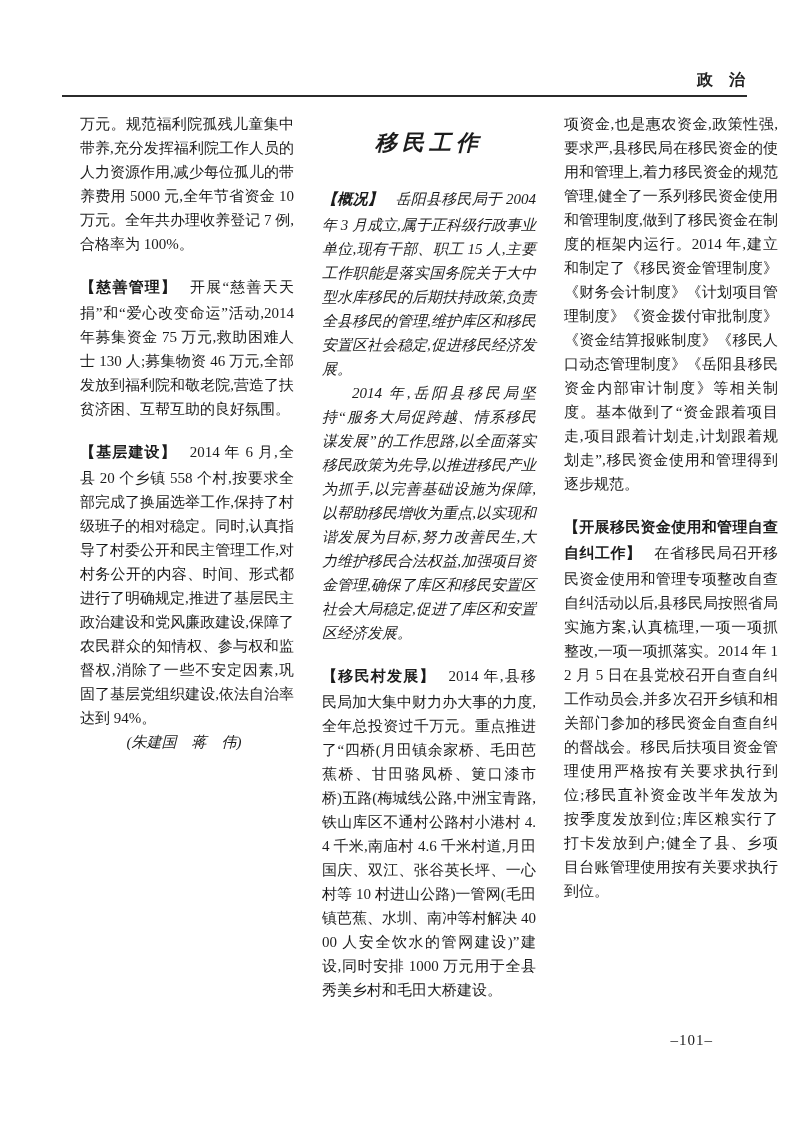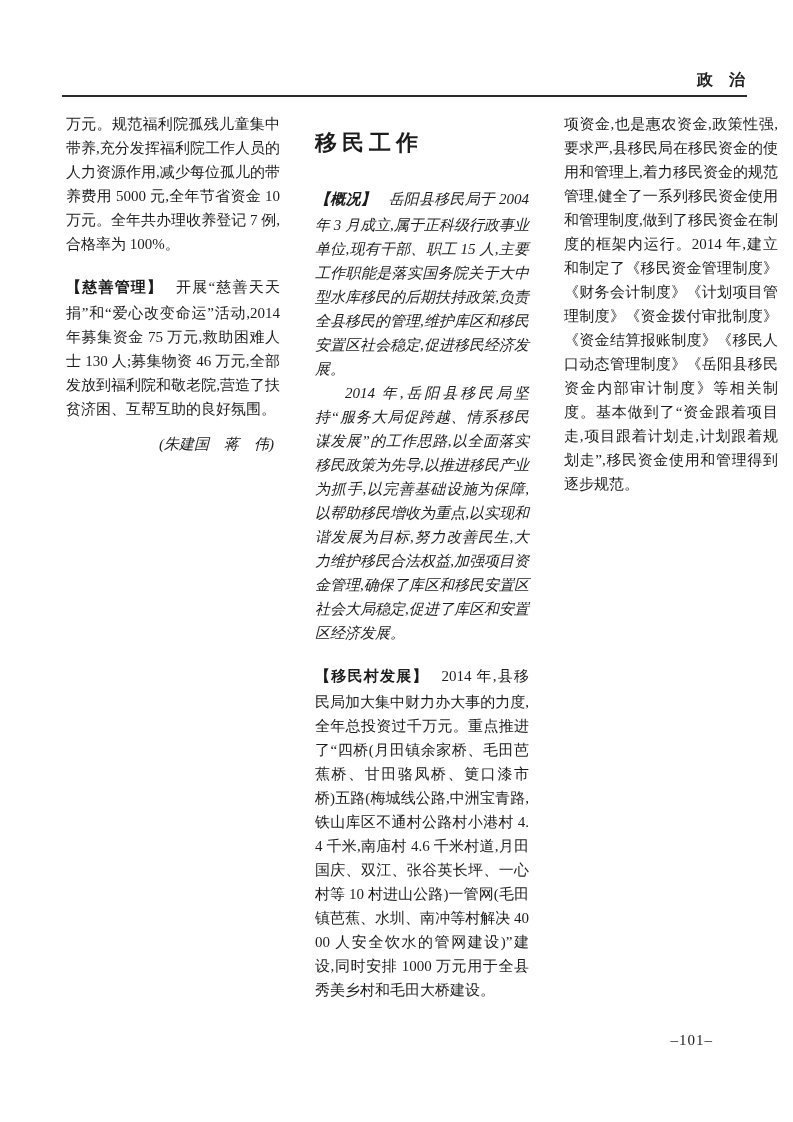--- a/index.html
+++ b/index.html
@@ -28,25 +28,25 @@
   .head-rule {
     position: absolute;
     left: 62px;
     right: 46px;
     top: 95px;
     height: 2px;
     background: #2b2b2b;
   }
   .content {
     position: absolute;
-    left: 66px;
+    left: 80px;
     top: 112px;
     width: 685px;
     display: flex;
-    gap: 35px;
+    gap: 28px;
   }
   .col {
     flex: 0 0 214px;
     width: 214px;
   }
   p {
     margin: 0;
     font-size: 15px;
     line-height: 24px;
     text-align: justify;
@@ -56,29 +56,30 @@
   .entry { margin-top: 19px; }
   .entry-label {
     font-family: Liberation Mono, monospace;
     font-weight: 700;
     margin-right: 0.85em;
   }
   .kai { font-style: italic; }
   .indent { text-indent: 2em; }
   .article-title {
     margin: 16px 0 29px 0;
-    text-align: left;
+    text-align: center;
     font-size: 22px;
     font-weight: 700;
+    font-style: italic;
     letter-spacing: 5px;
     line-height: 30px;
   }
   .signature {
-    text-align: right;
-    margin-top: 11px;
+    text-align: center;
+    margin-top: 0;
     padding-right: 6px;
   }
   .page-number {
     position: absolute;
     top: 1032px;
     right: 80px;
     font-size: 15px;
     letter-spacing: 1px;
     color: #1c1c1c;
   }
@@ -92,31 +93,33 @@
     <span>政　治</span>
   </div>
 
   <div class="head-rule"></div>
 
   <div class="content">
 
     <div class="col">
       <p class="cont">万元。规范福利院孤残儿童集中带养,充分发挥福利院工作人员的人力资源作用,减少每位孤儿的带养费用 5000 元,全年节省资金 10 万元。全年共办理收养登记 7 例,合格率为 100%。</p>
       <p class="entry"><span class="entry-label">【慈善管理】</span><span>开展“慈善天天捐”和“爱心改变命运”活动,2014 年募集资金 75 万元,救助困难人士 130 人;募集物资 46 万元,全部发放到福利院和敬老院,营造了扶贫济困、互帮互助的良好氛围。</span></p>
+      <p class="entry"><span class="entry-label">【基层建设】</span><span>2014 年 6 月,全县 20 个乡镇 558 个村,按要求全部完成了换届选举工作,保持了村级班子的相对稳定。同时,认真指导了村委公开和民主管理工作,对村务公开的内容、时间、形式都进行了明确规定,推进了基层民主政治建设和党风廉政建设,保障了农民群众的知情权、参与权和监督权,消除了一些不安定因素,巩固了基层党组织建设,依法自治率达到 94%。</span></p>
       <p class="signature kai">(朱建国　蒋　伟)</p>
     </div>
 
     <div class="col">
       <h1 class="article-title">移民工作</h1>
       <p class="kai"><span class="entry-label">【概况】</span><span>岳阳县移民局于 2004 年 3 月成立,属于正科级行政事业单位,现有干部、职工 15 人,主要工作职能是落实国务院关于大中型水库移民的后期扶持政策,负责全县移民的管理,维护库区和移民安置区社会稳定,促进移民经济发展。</span></p>
       <p class="kai indent">2014 年,岳阳县移民局坚持“服务大局促跨越、情系移民谋发展”的工作思路,以全面落实移民政策为先导,以推进移民产业为抓手,以完善基础设施为保障,以帮助移民增收为重点,以实现和谐发展为目标,努力改善民生,大力维护移民合法权益,加强项目资金管理,确保了库区和移民安置区社会大局稳定,促进了库区和安置区经济发展。</p>
       <p class="entry"><span class="entry-label">【移民村发展】</span><span>2014 年,县移民局加大集中财力办大事的力度,全年总投资过千万元。重点推进了“四桥(月田镇余家桥、毛田芭蕉桥、甘田骆凤桥、筻口漆市桥)五路(梅城线公路,中洲宝青路,铁山库区不通村公路村小港村 4.4 千米,南庙村 4.6 千米村道,月田国庆、双江、张谷英长坪、一心村等 10 村进山公路)一管网(毛田镇芭蕉、水圳、南冲等村解决 4000 人安全饮水的管网建设)”建设,同时安排 1000 万元用于全县秀美乡村和毛田大桥建设。</span></p>
     </div>
 
     <div class="col">
       <p class="cont">项资金,也是惠农资金,政策性强,要求严,县移民局在移民资金的使用和管理上,着力移民资金的规范管理,健全了一系列移民资金使用和管理制度,做到了移民资金在制度的框架内运行。2014 年,建立和制定了《移民资金管理制度》《财务会计制度》《计划项目管理制度》《资金拨付审批制度》《资金结算报账制度》《移民人口动态管理制度》《岳阳县移民资金内部审计制度》等相关制度。基本做到了“资金跟着项目走,项目跟着计划走,计划跟着规划走”,移民资金使用和管理得到逐步规范。</p>
+      <p class="entry"><span class="entry-label">【开展移民资金使用和管理自查自纠工作】</span><span>在省移民局召开移民资金使用和管理专项整改自查自纠活动以后,县移民局按照省局实施方案,认真梳理,一项一项抓整改,一项一项抓落实。2014 年 12 月 5 日在县党校召开自查自纠工作动员会,并多次召开乡镇和相关部门参加的移民资金自查自纠的督战会。移民后扶项目资金管理使用严格按有关要求执行到位;移民直补资金改半年发放为按季度发放到位;库区粮实行了打卡发放到户;健全了县、乡项目台账管理使用按有关要求执行到位。</span></p>
     </div>
 
   </div>
 
   <div class="page-number">–101–</div>
 
 </div>
 
 </body></html>

